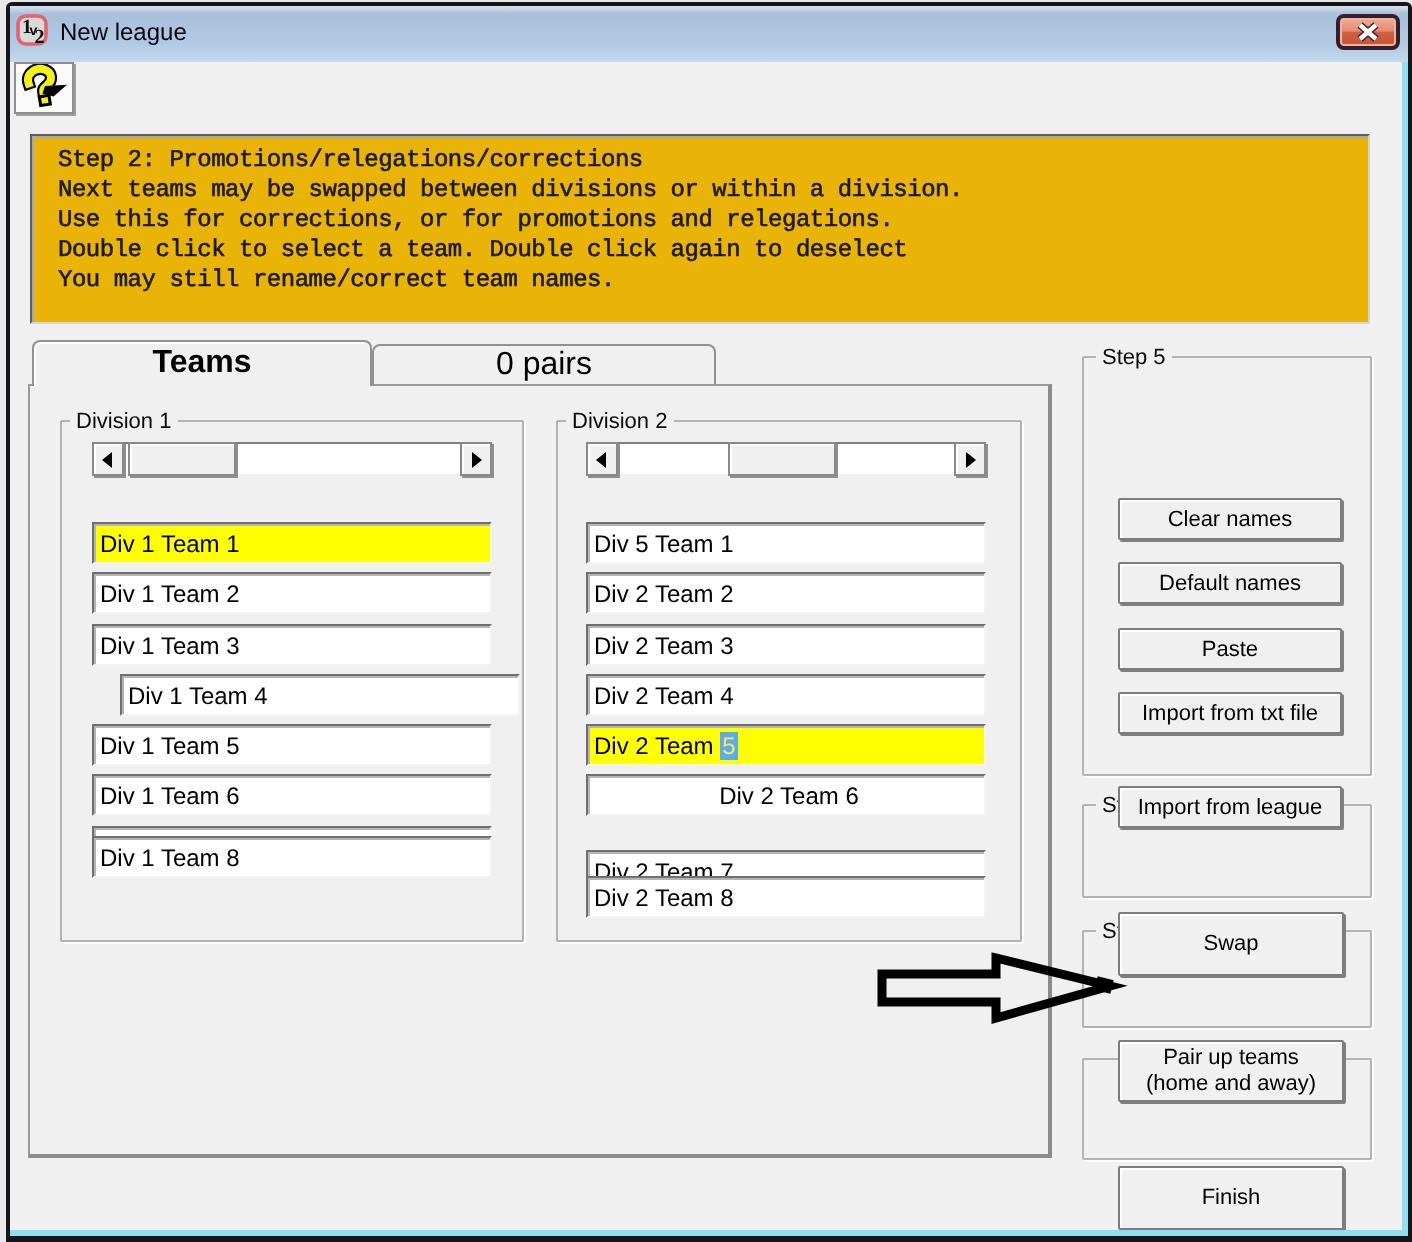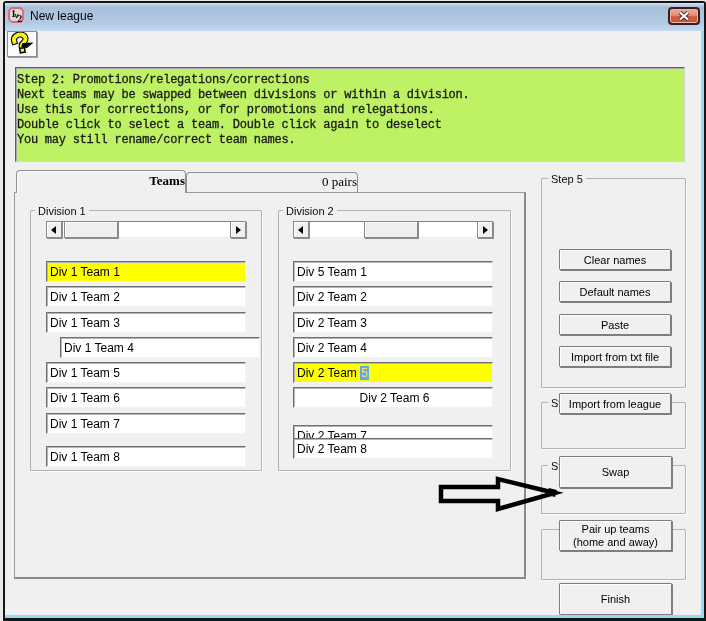--- a/index.html
+++ b/index.html
@@ -13,28 +13,28 @@
 #titlebar{position:absolute;left:5px;top:3px;width:699px;height:28px;
   background:linear-gradient(#d8e3ef,#a7bfd9 14%,#b2cae3 70%,#c3d9ef);}
 #titleicon{position:absolute;left:3px;top:4px;width:16px;height:16px;}
 #titletext{position:absolute;left:25px;top:6px;font-size:12px;color:#06060e;}
 #closebtn{position:absolute;left:663px;top:4px;width:32px;height:18px;border:2px solid #33202a;border-radius:4px;
   background:linear-gradient(#f2ab97 0%,#e58d76 45%,#cf6040 52%,#c85534 100%);
   box-shadow:inset 0 0 0 1px #eeb4a2;}
 #closebtn svg{position:absolute;left:8px;top:2px;overflow:visible;}
 #helpbtn{position:absolute;left:7px;top:31px;width:30px;height:26px;background:#fbfbfb;
   border:1px solid #8d8d8d;box-shadow:1px 1px 0 #9d9d9d;}
-#instr{position:absolute;left:15px;top:67px;width:670px;height:95px;background:#bef264;
+#instr{position:absolute;left:15px;top:67px;width:670px;height:95px;background:#eab308;
   border-top:1px solid #5f5f5f;border-left:1px solid #5f5f5f;
   border-bottom:1px solid #d5d5d5;border-right:1px solid #d5d5d5;
   box-shadow:inset 1px 1px 0 #a9a9a9;
   font-family:"Liberation Mono",monospace;font-size:12px;letter-spacing:-0.24px;line-height:15px;color:#1a1a1a;
-  -webkit-text-stroke:0.3px #1a1a1a;padding:5px 0 0 1px;white-space:pre;}
+  -webkit-text-stroke:0.3px #1a1a1a;padding:5px 0 0 13px;white-space:pre;}
 .tab{position:absolute;background:#f0f0f0;border:1px solid #919191;border-bottom:none;
-  border-radius:4px 4px 0 0;font-size:13px;text-align:right;font-family:Liberation Serif, serif;}
+  border-radius:4px 4px 0 0;font-size:16px;text-align:center;}
 #tab1{left:16px;top:170px;width:170px;height:23px;z-index:5;font-weight:bold;
   box-shadow:inset 1px 1px 0 #fdfdfd;padding-top:2px;}
 #tab2{left:186px;top:172px;width:172px;height:20px;z-index:1;padding-top:1px;}
 #tabpage{position:absolute;left:14px;top:192px;width:512px;height:387px;background:#f0f0f0;
   border-top:1px solid #9a9a9a;border-left:1px solid #9a9a9a;
   border-right:2px solid #8b8b8b;border-bottom:2px solid #8b8b8b;z-index:2;}
 .group{position:absolute;border:1px solid #b2b2b2;border-radius:1px;z-index:3;box-shadow:1px 1px 0 #fdfdfd;}
 .glabel{position:absolute;top:-6px;left:6px;background:#f0f0f0;font-size:11px;
   padding:0 3px;color:#0a0a0a;white-space:nowrap;}
 .sb{position:absolute;height:16px;background:#ffffff;border-top:1px solid #7e7e7e;z-index:4;}
@@ -123,21 +123,21 @@
     </div>
 </div>
 
 <div class="inp yellow" style="left:46px;top:261px;">Div 1 Team 1</div>
 <div class="inp" style="left:46px;top:286px;">Div 1 Team 2</div>
 <div class="inp" style="left:46px;top:312px;">Div 1 Team 3</div>
 <div class="inp" style="left:32px;top:337px;margin-left:28px;">Div 1 Team 4</div>
 <div class="inp" style="left:46px;top:362px;">Div 1 Team 5</div>
 <div class="inp" style="left:46px;top:387px;">Div 1 Team 6</div>
 <div class="inp" style="left:46px;top:413px;">Div 1 Team 7</div>
-<div class="inp" style="left:46px;top:446px;">Div 1 Team 8</div>
+<div class="inp" style="left:46px;top:418px;">Div 1 Team 8</div>
 
 <div class="inp" style="left:293px;top:261px;">Div 5 Team 1</div>
 <div class="inp" style="left:293px;top:286px;">Div 2 Team 2</div>
 <div class="inp" style="left:293px;top:312px;">Div 2 Team 3</div>
 <div class="inp" style="left:293px;top:337px;">Div 2 Team 4</div>
 <div class="inp yellow" style="left:293px;top:362px;">Div 2 Team <span style="background:#59acf3;color:#ffe94a;padding:0 1px;">5</span></div>
 <div class="inp" style="left:293px;top:387px;text-align:center;">Div 2 Team 6</div>
 <div class="inp" style="left:293px;top:425px;">Div 2 Team 7</div>
 <div class="inp" style="left:293px;top:438px;">Div 2 Team 8</div>
 

